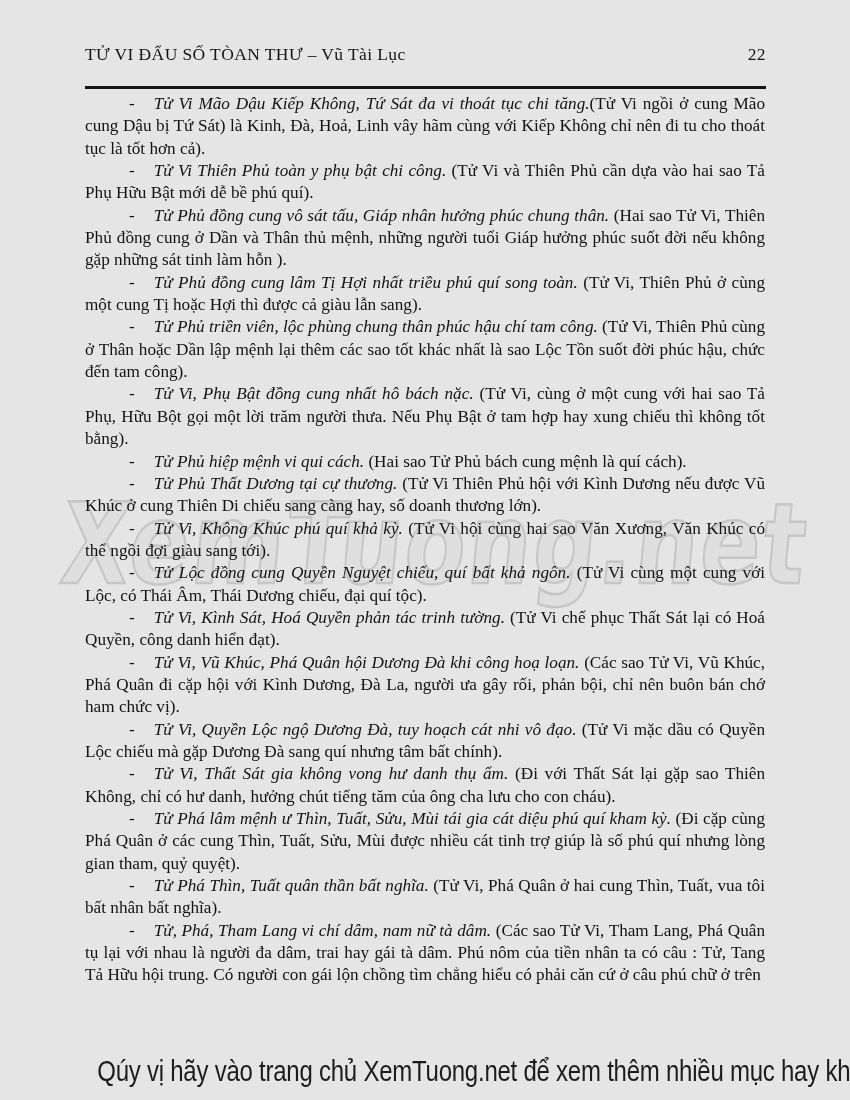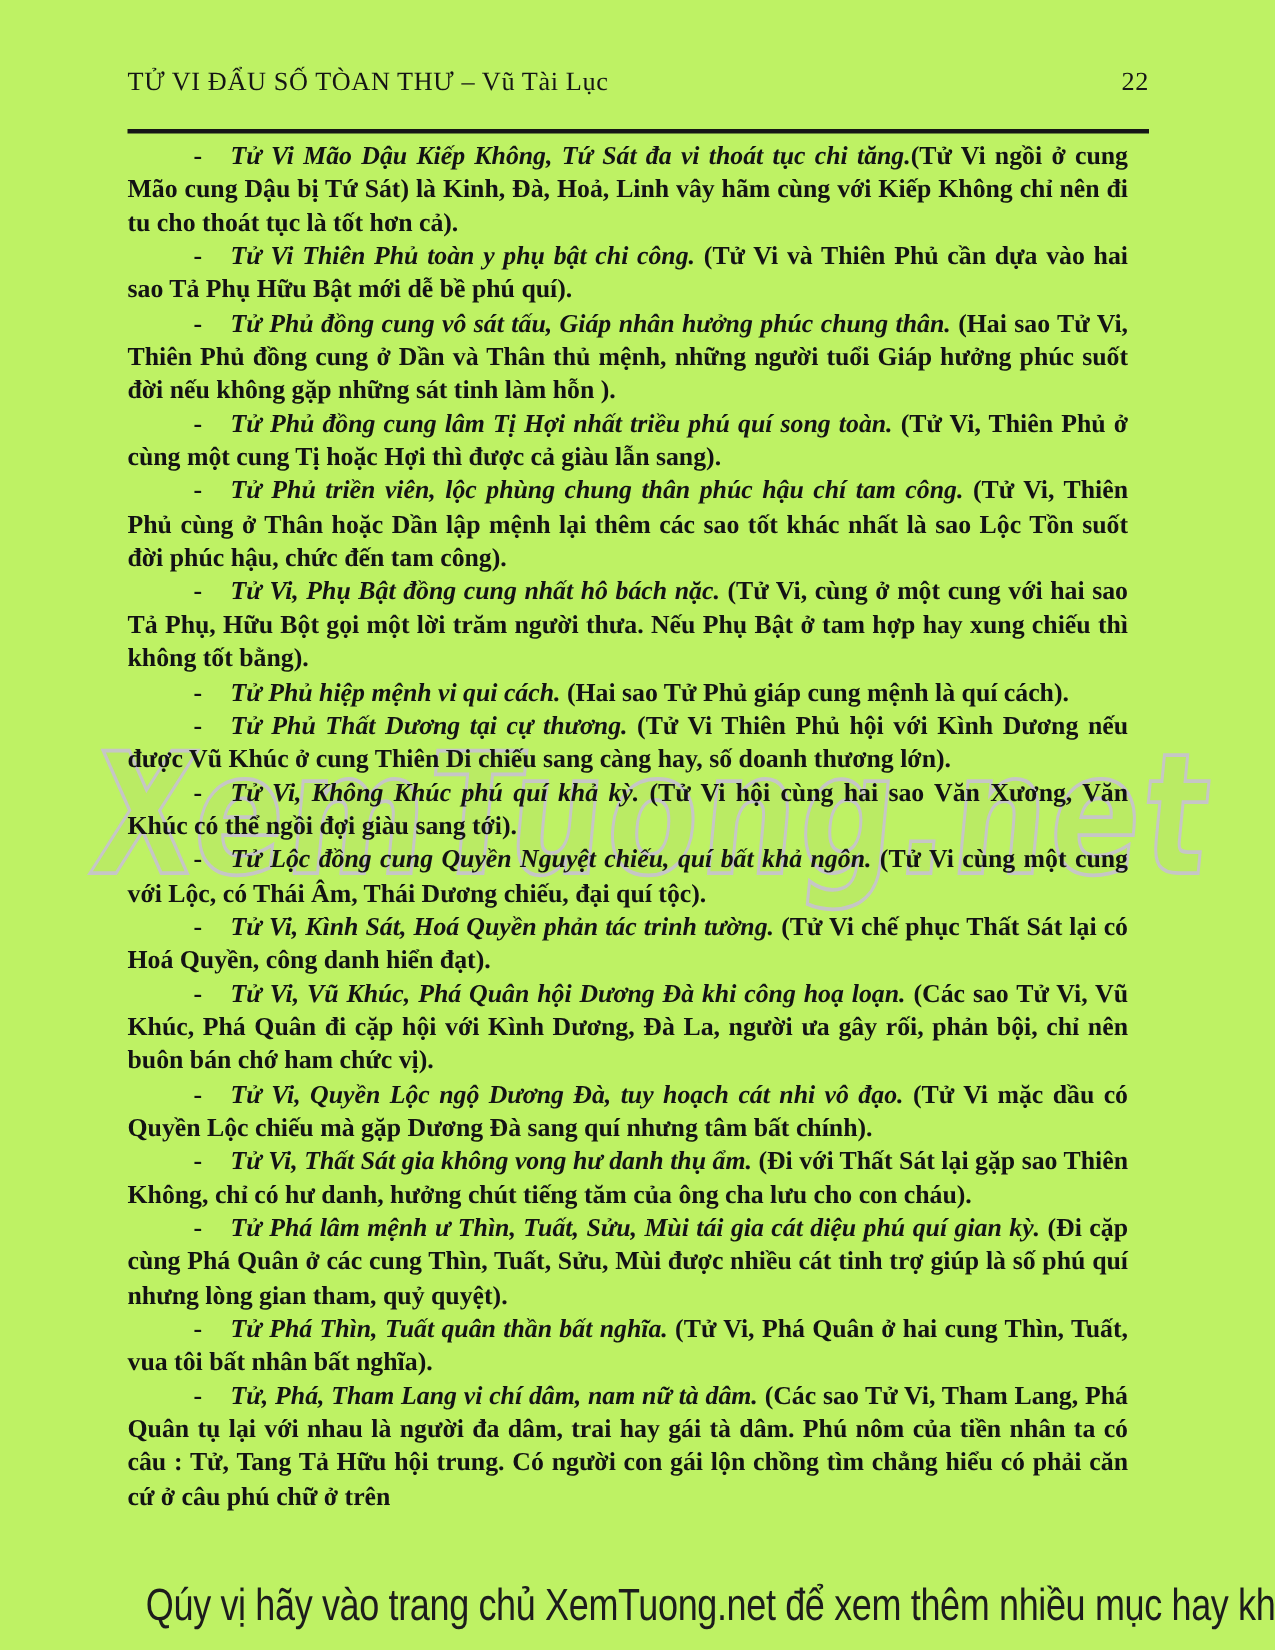--- a/index.html
+++ b/index.html
@@ -1,41 +1,41 @@
 <!DOCTYPE html>
 <html><head>
 <meta charset="utf-8">
 <style>
   html, body { margin: 0; padding: 0; }
   body { width: 850px; height: 1100px; background: #ffffff; position: relative;
          font-family: "Liberation Serif", serif; color: #141414; overflow: hidden; }
 
-  .page { position: absolute; inset: 0; background: #bef264; }
+  .page { position: absolute; inset: 0; background: #e5e5e5; }
 
   
   .page-header { position: absolute; left: 85px; right: 84px; top: 44px;
                  display: flex; justify-content: space-between; align-items: baseline;
                  font-size: 17.5px; letter-spacing: 0.4px; color: #151515; }
   .header-rule { position: absolute; left: 85px; right: 84px; top: 86px;
                  height: 3px; background: #161616; }
 
   
   .watermark { position: absolute; left: 62px; top: 488px; z-index: 1;
                font-family: "DejaVu Sans", sans-serif; font-weight: bold;
                font-size: 112px; line-height: 112px; letter-spacing: 3px;
                color: rgba(120,120,120,0.05);
                -webkit-text-stroke: 2.5px #c6c6c6;
                transform: scaleX(0.79) skewX(-7deg);
                transform-origin: left center;
                white-space: nowrap; user-select: none; }
 
   
-  .body-text { position: absolute; left: 85px; right: 98px; top: 93px; z-index: 2;
+  .body-text { position: absolute; left: 85px; right: 85px; top: 93px; z-index: 2;
                font-size: 17.2px; line-height: 22.35px; text-align: justify;
-               color: #131313; font-weight: bold; }
+               color: #131313; }
   .body-text p { margin: 0; text-indent: 44px; }
   .p-dash { margin-right: 19px; }
   .p-lead { font-style: italic; }
 
   
   .page-footer { position: absolute; left: 0; right: 0; top: 1051px; z-index: 3;
                  text-align: center; }
   .page-footer .ft { display: inline-block; white-space: nowrap;
                      font-family: "Liberation Sans", sans-serif;
                      font-size: 30px; line-height: 40px; color: #1c1c1c;
@@ -55,29 +55,29 @@
 
   <div class="watermark">XemTuong.net</div>
 
   <div class="body-text">
     <p><span class="p-dash">-</span><span class="p-lead">Tử Vi Mão Dậu Kiếp Không, Tứ Sát đa vi thoát tục chi tăng.</span><span class="p-rest">(Tử Vi ngồi ở cung Mão cung Dậu bị Tứ  Sát) là Kinh, Đà, Hoả, Linh vây hãm cùng với Kiếp Không chỉ nên đi tu cho thoát tục là tốt hơn cả).</span></p>
     <p><span class="p-dash">-</span><span class="p-lead">Tử Vi Thiên Phủ toàn y phụ bật chi công.</span><span class="p-rest"> (Tử Vi và Thiên Phủ cần dựa vào hai sao Tả Phụ Hữu Bật mới dễ bề phú quí).</span></p>
     <p><span class="p-dash">-</span><span class="p-lead">Tử Phủ đồng cung vô sát tấu, Giáp nhân hưởng phúc chung thân.</span><span class="p-rest"> (Hai sao Tử Vi, Thiên Phủ đồng cung ở Dần và Thân thủ mệnh, những người tuổi Giáp hưởng phúc suốt đời nếu không gặp những sát tinh làm hỗn ).</span></p>
     <p><span class="p-dash">-</span><span class="p-lead">Tử Phủ đồng cung lâm Tị Hợi nhất triều phú quí song toàn.</span><span class="p-rest"> (Tử Vi, Thiên Phủ ở cùng một cung Tị hoặc Hợi thì được cả giàu lẫn sang).</span></p>
     <p><span class="p-dash">-</span><span class="p-lead">Tử Phủ triền viên, lộc phùng chung thân phúc hậu chí tam công.</span><span class="p-rest"> (Tử Vi, Thiên Phủ cùng ở Thân hoặc Dần lập mệnh lại thêm các sao tốt khác nhất là sao Lộc Tồn suốt đời phúc hậu, chức đến tam công).</span></p>
     <p><span class="p-dash">-</span><span class="p-lead">Tử Vi, Phụ Bật đồng cung nhất hô bách nặc.</span><span class="p-rest"> (Tử Vi, cùng ở một cung với hai sao Tả Phụ, Hữu Bột gọi một lời trăm người thưa. Nếu Phụ Bật ở tam hợp hay xung chiếu thì không tốt bằng).</span></p>
-    <p><span class="p-dash">-</span><span class="p-lead">Tử Phủ hiệp mệnh vi qui cách.</span><span class="p-rest"> (Hai sao Tử Phủ giáp cung mệnh là quí cách).</span></p>
+    <p><span class="p-dash">-</span><span class="p-lead">Tử Phủ hiệp mệnh vi qui cách.</span><span class="p-rest"> (Hai sao Tử Phủ bách cung mệnh là quí cách).</span></p>
     <p><span class="p-dash">-</span><span class="p-lead">Tử Phủ Thất Dương tại cự thương.</span><span class="p-rest"> (Tử Vi Thiên Phủ hội với Kình Dương nếu được Vũ Khúc ở cung Thiên Di chiếu sang càng hay, số doanh thương lớn).</span></p>
     <p><span class="p-dash">-</span><span class="p-lead">Tử Vi, Không Khúc phú quí khả kỳ.</span><span class="p-rest"> (Tử Vi hội cùng hai sao Văn Xương, Văn Khúc có thể ngồi đợi giàu sang tới).</span></p>
     <p><span class="p-dash">-</span><span class="p-lead">Tử Lộc đồng cung Quyền Nguyệt chiếu, quí bất khả ngôn.</span><span class="p-rest"> (Tử Vi cùng một cung với Lộc, có Thái Âm, Thái Dương chiếu, đại quí tộc).</span></p>
     <p><span class="p-dash">-</span><span class="p-lead">Tử Vi, Kình Sát, Hoá Quyền phản tác trinh tường.</span><span class="p-rest"> (Tử Vi chế phục Thất Sát lại có Hoá Quyền, công danh hiển đạt).</span></p>
     <p><span class="p-dash">-</span><span class="p-lead">Tử Vi, Vũ Khúc, Phá Quân hội Dương Đà khi công hoạ loạn.</span><span class="p-rest"> (Các sao Tử Vi, Vũ Khúc, Phá Quân đi cặp hội với Kình Dương, Đà La, người ưa gây rối, phản bội, chỉ nên buôn bán chớ ham chức vị).</span></p>
     <p><span class="p-dash">-</span><span class="p-lead">Tử Vi, Quyền Lộc ngộ Dương Đà, tuy hoạch cát nhi vô đạo.</span><span class="p-rest"> (Tử Vi mặc dầu có Quyền Lộc chiếu mà gặp Dương Đà sang quí nhưng tâm bất chính).</span></p>
     <p><span class="p-dash">-</span><span class="p-lead">Tử Vi, Thất Sát gia không vong hư danh thụ ẩm.</span><span class="p-rest"> (Đi với Thất Sát lại gặp sao Thiên Không, chỉ có hư danh, hưởng chút tiếng tăm của ông cha lưu cho con cháu).</span></p>
-    <p><span class="p-dash">-</span><span class="p-lead">Tử Phá lâm mệnh ư Thìn, Tuất, Sửu, Mùi tái gia cát diệu phú quí gian kỳ.</span><span class="p-rest"> (Đi cặp cùng Phá Quân ở các cung Thìn, Tuất, Sửu, Mùi được nhiều cát tinh trợ giúp là số phú quí nhưng lòng gian tham, quỷ quyệt).</span></p>
+    <p><span class="p-dash">-</span><span class="p-lead">Tử Phá lâm mệnh ư Thìn, Tuất, Sửu, Mùi tái gia cát diệu phú quí kham kỳ.</span><span class="p-rest"> (Đi cặp cùng Phá Quân ở các cung Thìn, Tuất, Sửu, Mùi được nhiều cát tinh trợ giúp là số phú quí nhưng lòng gian tham, quỷ quyệt).</span></p>
     <p><span class="p-dash">-</span><span class="p-lead">Tử Phá Thìn, Tuất quân thần bất nghĩa.</span><span class="p-rest"> (Tử Vi, Phá Quân ở hai cung Thìn, Tuất, vua tôi bất nhân bất nghĩa).</span></p>
     <p><span class="p-dash">-</span><span class="p-lead">Tử, Phá, Tham Lang vi chí dâm, nam nữ tà dâm.</span><span class="p-rest"> (Các sao Tử Vi, Tham Lang, Phá Quân tụ lại với nhau là người đa dâm, trai hay gái tà dâm. Phú nôm của tiền nhân ta có câu : Tử, Tang Tả Hữu hội trung. Có người con gái lộn chồng tìm chẳng hiểu có phải căn cứ ở câu phú chữ ở trên</span></p>
   </div>
 
   <div class="page-footer">
     <span class="ft">Qúy vị hãy vào trang chủ XemTuong.net để xem thêm nhiều mục hay khác</span>
   </div>
 
 </div>
 

